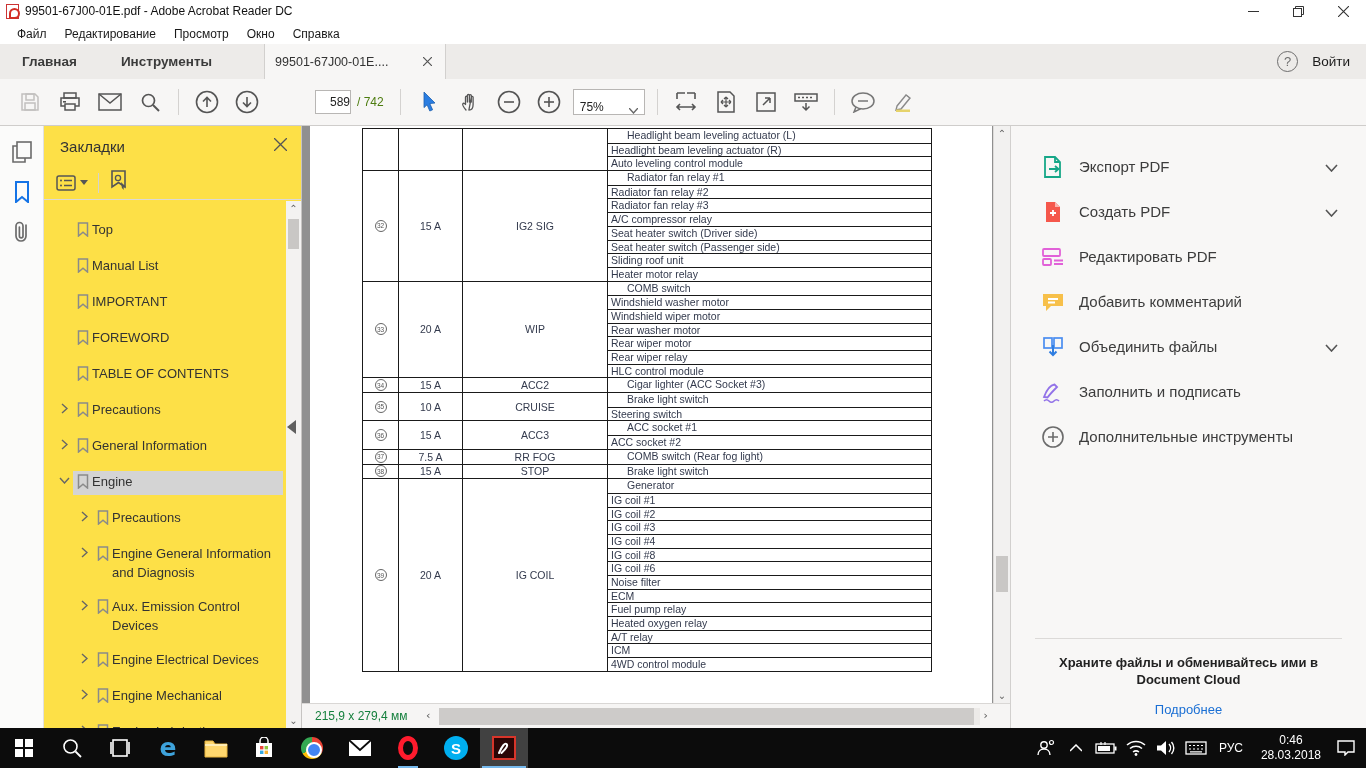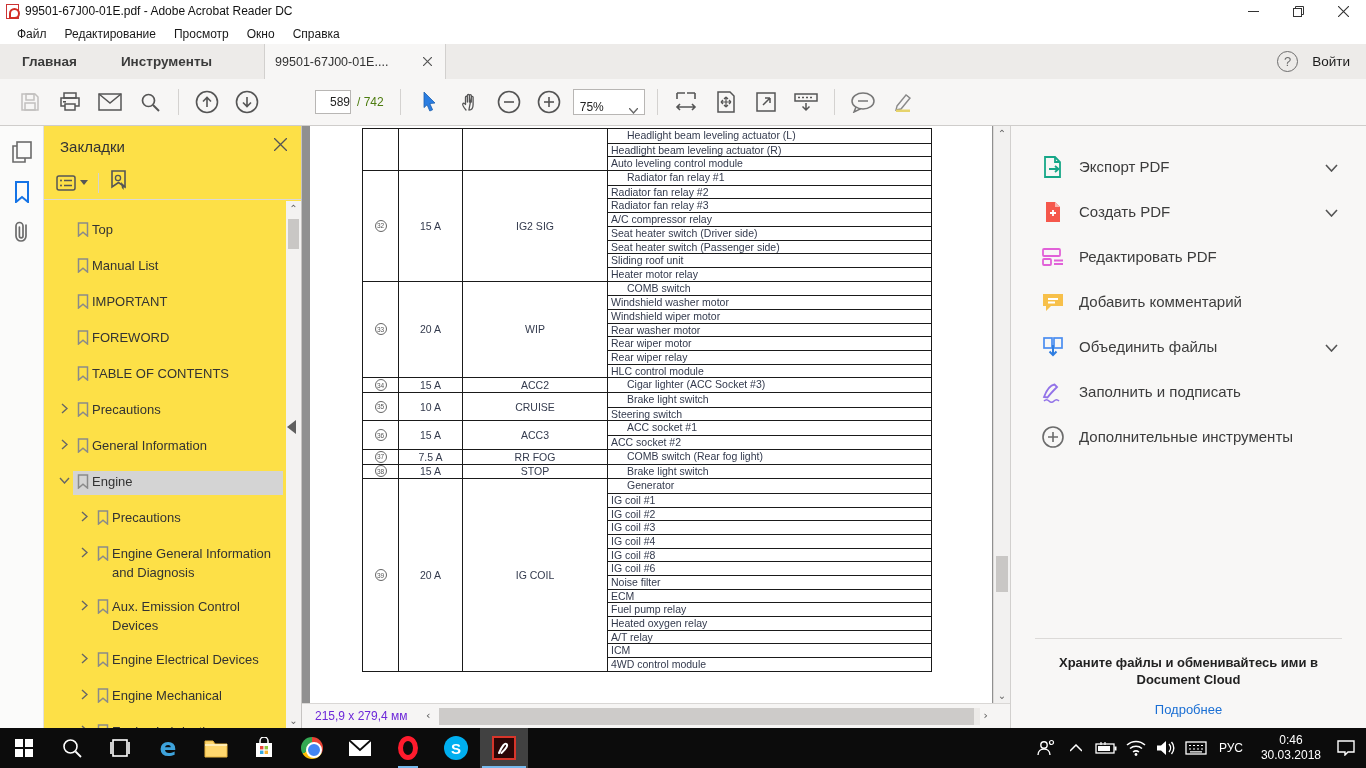--- a/index.html
+++ b/index.html
@@ -73,21 +73,21 @@
   .cell-amp { width:64px; font-size:10.5px; }
   .cell-name { width:145px; font-size:10.5px; }
   .cell-comps { flex:1; border-right:none; display:block; }
   .comp-row { height:13.69px; line-height:13.4px; font-size:10.5px; color:#333a4d; padding-left:3px; border-top:1px solid #1a1a1a; overflow:hidden; white-space:nowrap; }
   .comp-row:first-child { border-top:none;margin-left:16px; }
   .fuse-sym { width:12px; height:12px; border:1px solid #666; border-radius:50%; color:#555; font-size:6.5px; display:flex; align-items:center; justify-content:center; }
 
   .vscroll { position:absolute; right:0; top:0; width:17px; height:577px; background:#f2f1f0; border-left:1px solid #dddbd9; }
   .vthumb { position:absolute; left:2px; top:430px; width:12px; height:36px; background:#c9c7c5; }
   .statusbar { position:absolute; left:0; bottom:0; width:708px; height:25px; background:#f6f5f4; border-top:1px solid #d9d7d5; }
-  .dims { position:absolute; left:13px; top:5px; font-size:12px; color:#6d28d9; }
+  .dims { position:absolute; left:13px; top:5px; font-size:12px; color:#15803d; }
   .htrack { position:absolute; left:137px; top:4px; width:541px; height:17px; background:#eceae8; }
   .hthumb { position:absolute; left:0; top:0; width:535px; height:17px; background:#cdcbc9; }
   .hcaret { position:absolute; top:5px; font-size:11px; color:#555; font-family:"DejaVu Sans",sans-serif; }
   .pg-arrow { width:0; height:0; }
   .arrow-left { left:287px; top:420px; border-top:7px solid transparent; border-bottom:7px solid transparent; border-right:9px solid #5f5f5f; }
   .arrow-right { left:1012px; top:418px; border-top:7px solid transparent; border-bottom:7px solid transparent; border-left:9px solid #5f5f5f; }
 
   
   .toolspanel { left:1010px; top:126px; width:356px; height:602px; background:#f8f7f6; border-left:1px solid #d2d0ce; }
   .tp-list { padding-top:18px; }
@@ -829,21 +829,21 @@
       </div>
     <div class="tray-ic">
         <svg width="22" height="14" viewBox="0 0 22 14">
           <rect x="1" y="1" width="20" height="12" fill="none" stroke="#fff" stroke-width="1.3"></rect>
           <path d="M4 4.5 h2 M8 4.5 h2 M12 4.5 h2 M16 4.5 h2 M4 8 h2 M8 8 h2 M12 8 h2 M16 8 h2 M5 10.8 h12" stroke="#fff" stroke-width="1.2"></path>
         </svg>
       </div>
     <div class="tray-lang">РУС</div>
     <div class="tray-clock">
       <div>0:46</div>
-      <div>30.03.2018</div>
+      <div>28.03.2018</div>
     </div>
     <div class="tray-ic" style="margin-right:8px;">
         <svg width="18" height="16" viewBox="0 0 18 16">
           <path d="M1 1 h16 v11 h-6 l-3 3 v-3 H1z" fill="none" stroke="#fff" stroke-width="1.4"></path>
         </svg>
       </div>
   </div>
 </div>
 
 </body></html>

